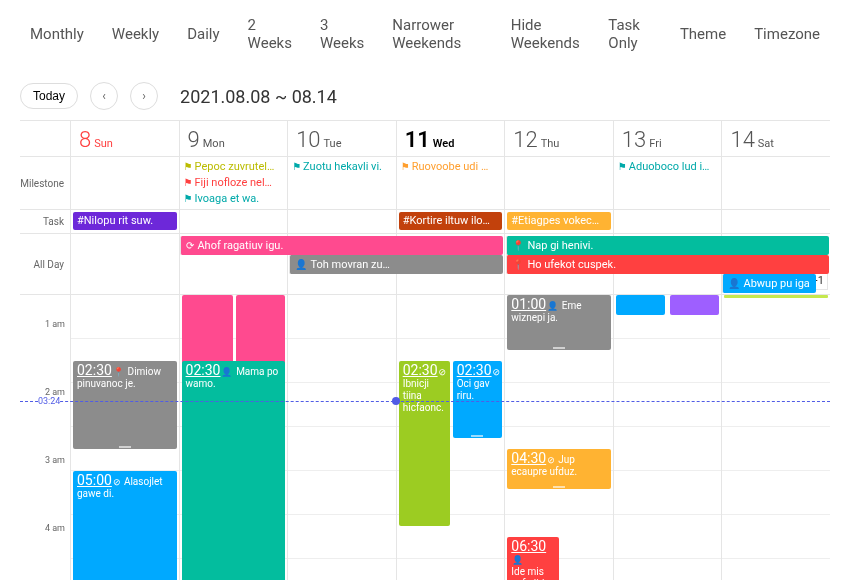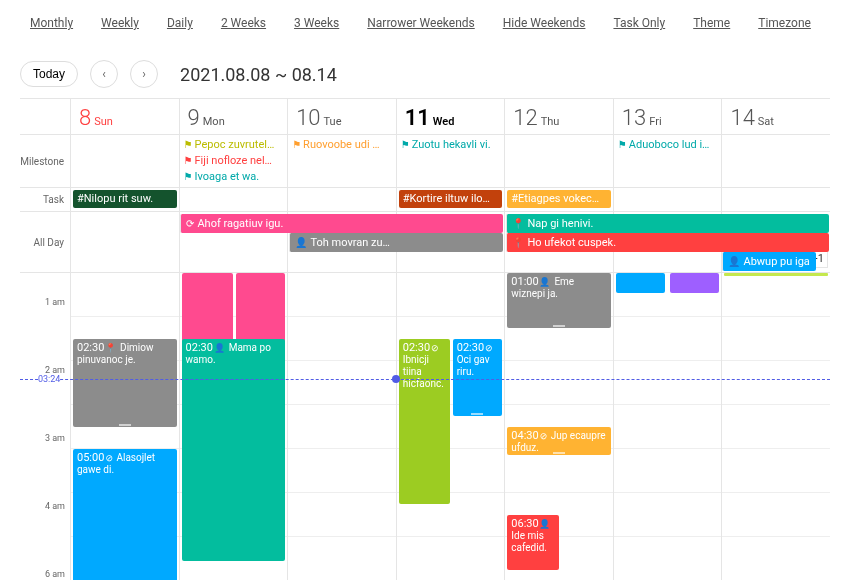--- a/index.html
+++ b/index.html
@@ -15,25 +15,24 @@
   }
   
   .tabs {
     display: flex;
     align-items: center;
     padding: 8px 16px 0 16px;
     gap: 0;
   }
   .tab {
     padding: 8px 14px;
-    font-size: 12px;
+    font-size: 15px;
     color: #555;
     cursor: pointer;
     border-bottom: 2px solid transparent;
-    text-decoration: underline;
   }
   .tab.active {
     color: #515ce6;
     border-bottom: 2px solid #515ce6;
   }
   
   .toolbar {
     display: flex;
     align-items: center;
     gap: 12px;
@@ -198,21 +197,21 @@
   }
   .event {
     position: absolute;
     border-radius: 2px;
     color: #fff;
     font-size: 10px;
     padding: 3px 4px;
     overflow: hidden;
     line-height: 12px;
   }
-  .event .etime { font-size: 11px; }
+  .event .etime { font-size: 14px; text-decoration: underline; }
   .event .ico { font-size: 9px; margin: 0 1px; }
   
   .nowline {
     position: absolute;
     left: 0;
     right: 0;
     border-top: 1px dashed #515ce6;
     z-index: 20;
     pointer-events: none;
   }
@@ -296,36 +295,36 @@
 
   <div class="row milestone-row">
     <div class="sidelabel">Milestone</div>
     <div class="cell"></div>
     <div class="cell">
       <div class="flag" style="color:#bbbc00"><span class="flag-icon">⚑</span><span>Pepoc zuvrutel…</span></div>
       <div class="flag" style="color:#ff4040"><span class="flag-icon">⚑</span><span>Fiji nofloze nel…</span></div>
       <div class="flag" style="color:#00a9a9"><span class="flag-icon">⚑</span><span>Ivoaga et wa.</span></div>
     </div>
     <div class="cell">
+      <div class="flag" style="color:#00a9a9"><span class="flag-icon">⚑</span><span>Zuotu hekavli vi.</span></div>
+    </div>
+    <div class="cell">
       <div class="flag" style="color:#ff9f2f"><span class="flag-icon">⚑</span><span>Ruovoobe udi …</span></div>
-    </div>
-    <div class="cell">
-      <div class="flag" style="color:#00a9a9"><span class="flag-icon">⚑</span><span>Zuotu hekavli vi.</span></div>
     </div>
     <div class="cell"></div>
     <div class="cell">
       <div class="flag" style="color:#00a9a9"><span class="flag-icon">⚑</span><span>Aduoboco lud i…</span></div>
     </div>
     <div class="cell"></div>
   </div>
 
   <div class="row task-row">
     <div class="sidelabel">Task</div>
     <div class="cell">
-        <div class="taskchip" style="background:#14532d">#Nilopu rit suw.</div>
+        <div class="taskchip" style="background:#6d28d9">#Nilopu rit suw.</div>
       </div>
     <div class="cell"></div>
     <div class="cell"></div>
     <div class="cell">
         <div class="taskchip" style="background:#c2410c">#Kortire iltuw ilo…</div>
       </div>
     <div class="cell">
         <div class="taskchip" style="background:#ffb332">#Etiagpes vokec…</div>
       </div>
     <div class="cell"></div>
@@ -445,21 +444,21 @@
         <div class="hourline"></div>
         <div class="hourline"></div>
         <div class="hourline"></div>
         <div class="hourline"></div>
         <div class="hourline"></div>
         <div class="hourline"></div>
       <div class="event" style="background:#8c8c8c; top:0; height:55px; left:2px; right:2px;">
         <span class="etime">01:00</span><span class="ico">👤</span> <span>Eme wiznepi ja.</span>
         <div class="rh"></div>
       </div>
-      <div class="event" style="background:#ffb332; top:154px; height:28px; left:2px; right:2px;">
+      <div class="event" style="background:#ffb332; top:154px; height:40px; left:2px; right:2px;">
         <span class="etime">04:30</span><span class="ico">⊘</span> <span>Jup ecaupre ufduz.</span>
         <div class="rh"></div>
       </div>
       <div class="event" style="background:#ff4040; top:242px; height:55px; left:2px; right:54px;">
         <span class="etime">06:30</span><span class="ico">👤</span><br><span>Ide mis cafedid.</span>
       </div>
     </div>
 
     <div class="daycol">
       <div class="hourline"></div>

